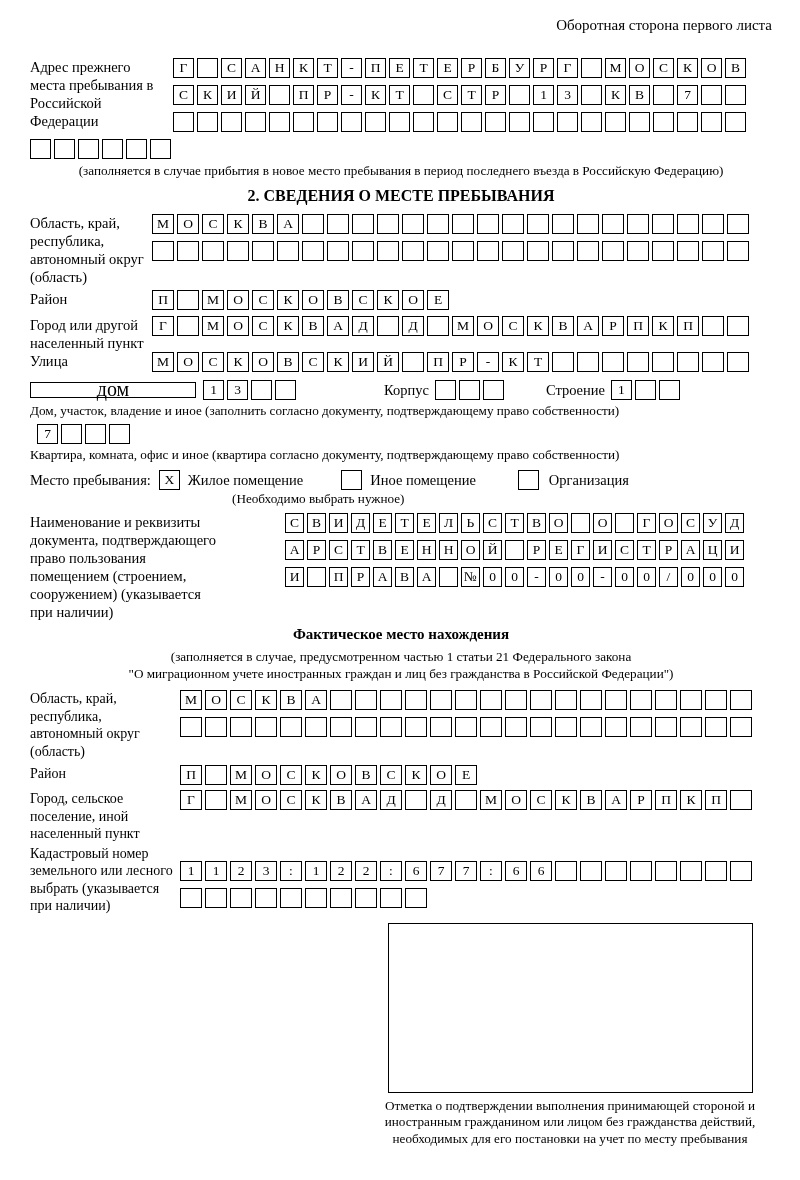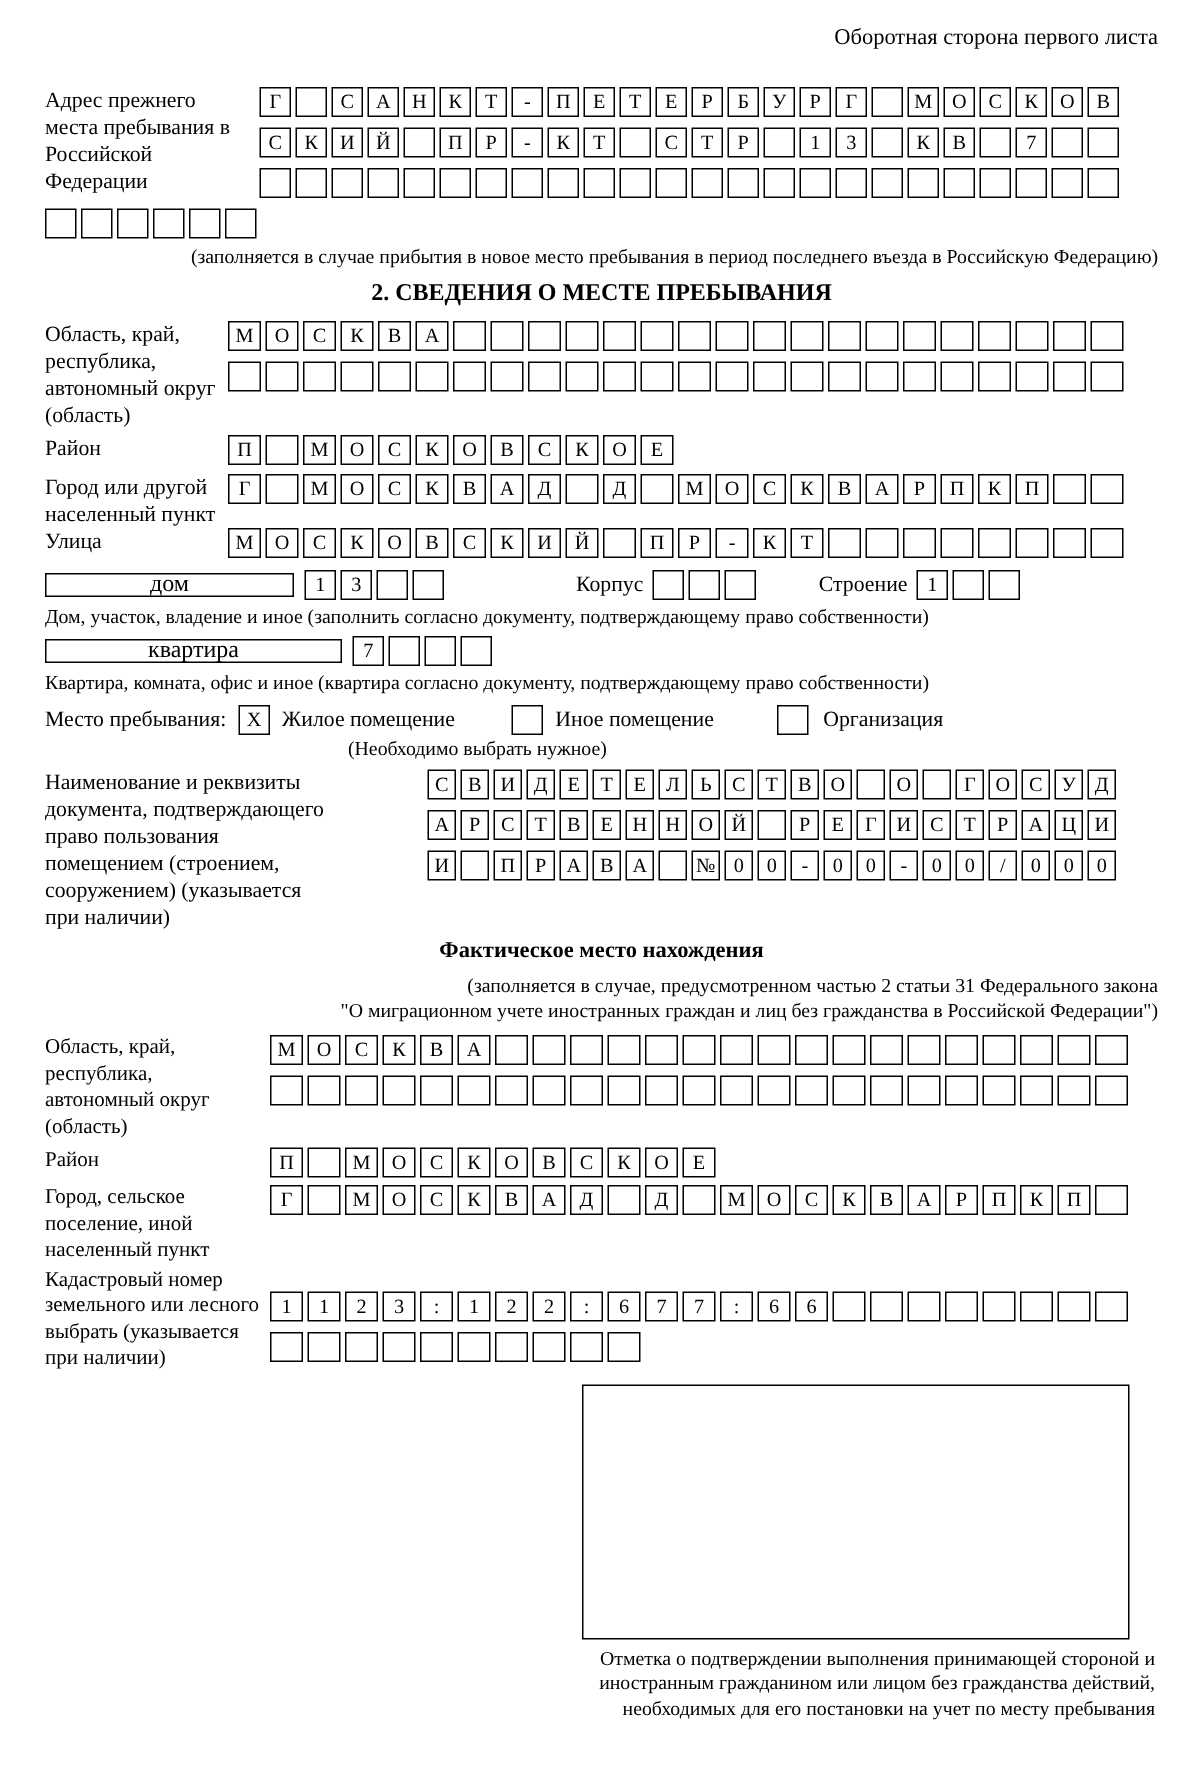--- a/index.html
+++ b/index.html
@@ -19,25 +19,25 @@
   .cell {
     flex: 0 0 auto;
     width: var(--cw, 21px); height: 20px;
     border: 1px solid #000;
     display: flex; align-items: center; justify-content: center;
     font-size: 13.5px; line-height: 1;
   }
   .wide-box {
     flex: 0 0 auto; height: 16px; border: 1px solid #000;
     display: flex; align-items: center; justify-content: center;
-    font-size: 16px;
+    font-size: 20px;
   }
   .inline-label { font-size: 14.5px; line-height: 20px; white-space: nowrap; }
   .note { font-size: 13.2px; line-height: 16.5px; }
-  .center { text-align: right; }
+  .center { text-align: center; }
   .bold { font-weight: normal; }
   .section-title { text-align: center; font-weight: bold; font-size: 16px; line-height: 20px; }
   .fact-title { text-align: center; font-weight: bold; font-size: 15px; line-height: 19px; }
   .stamp-box { width: 365px; height: 170px; border: 1px solid #000; background: #fff; }
 </style>
 </head>
 <body>
 
 <div class="page">
 
@@ -291,21 +291,20 @@
     <div class="inline-label" style="margin-left:42px">Строение</div>
     <div class="boxes" style="margin-left:6px">
         <span class="cell">1</span>
         <span class="cell"></span>
         <span class="cell"></span>
       </div>
   </div>
   <div class="note" style="margin-top:3px">Дом, участок, владение и иное (заполнить согласно документу, подтверждающему право собственности)</div>
 
   <div class="flex" style="margin-top:5px; align-items:center">
-    <div class="wide-box" style="width:198px">квартира</div>
     <div class="boxes" style="margin-left:7px">
         <span class="cell">7</span>
         <span class="cell"></span>
         <span class="cell"></span>
         <span class="cell"></span>
       </div>
   </div>
   <div class="note" style="margin-top:3px">Квартира, комната, офис и иное (квартира согласно документу, подтверждающему право собственности)</div>
 
   <div class="flex" style="margin-top:6px; align-items:flex-start">
@@ -394,21 +393,21 @@
           <span class="cell">0</span>
           <span class="cell">/</span>
           <span class="cell">0</span>
           <span class="cell">0</span>
           <span class="cell">0</span>
         </div>
     </div>
   </div>
 
   <div class="fact-title" style="margin-top:4px">Фактическое место нахождения</div>
-  <div class="note center" style="margin-top:5px">(заполняется в случае, предусмотренном частью 2 статьи 31 Федерального закона</div>
+  <div class="note center" style="margin-top:5px">(заполняется в случае, предусмотренном частью 1 статьи 21 Федерального закона</div>
   <div class="note center">"О миграционном учете иностранных граждан и лиц без гражданства в Российской Федерации")</div>
 
   <div class="flex" style="margin-top:8px; min-height:71px">
     <div class="label-sm" style="width:150px">Область, край, республика, автономный округ (область)</div>
     <div class="rows" style="gap:7px">
       <div class="boxes" style="--cw:22px">
           <span class="cell">М</span>
           <span class="cell">О</span>
           <span class="cell">С</span>
           <span class="cell">К</span>

